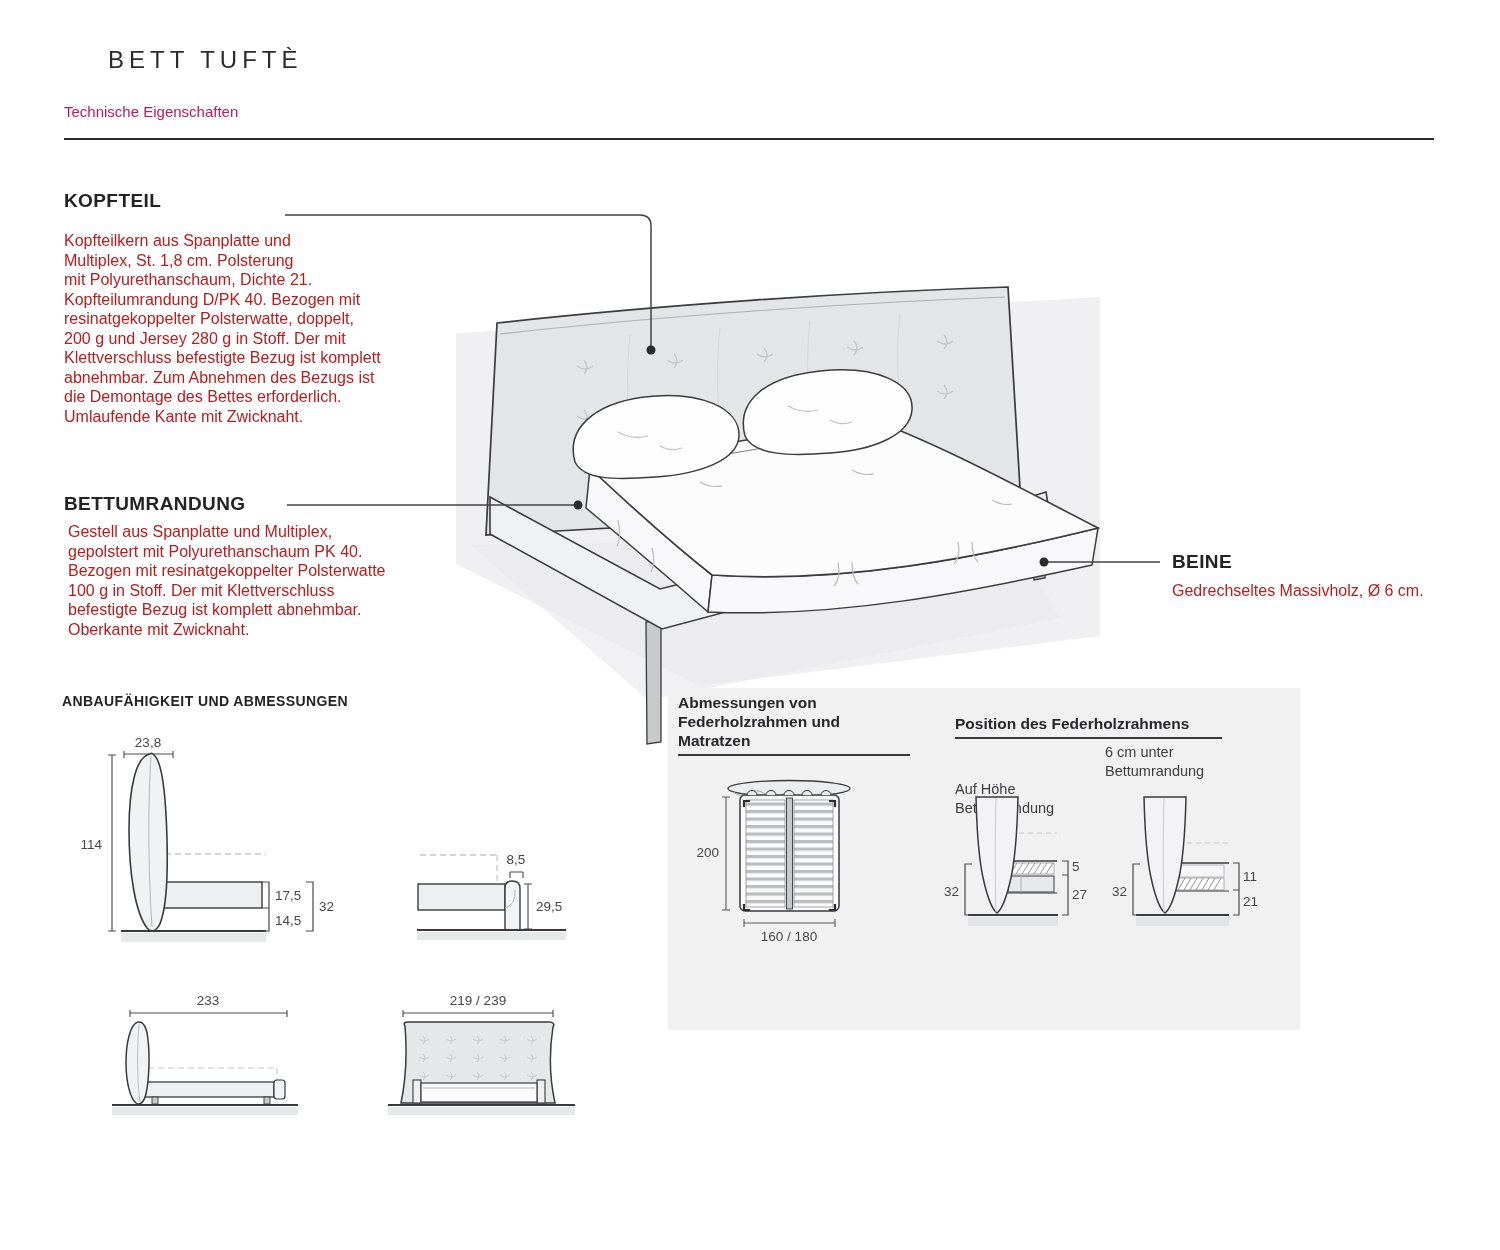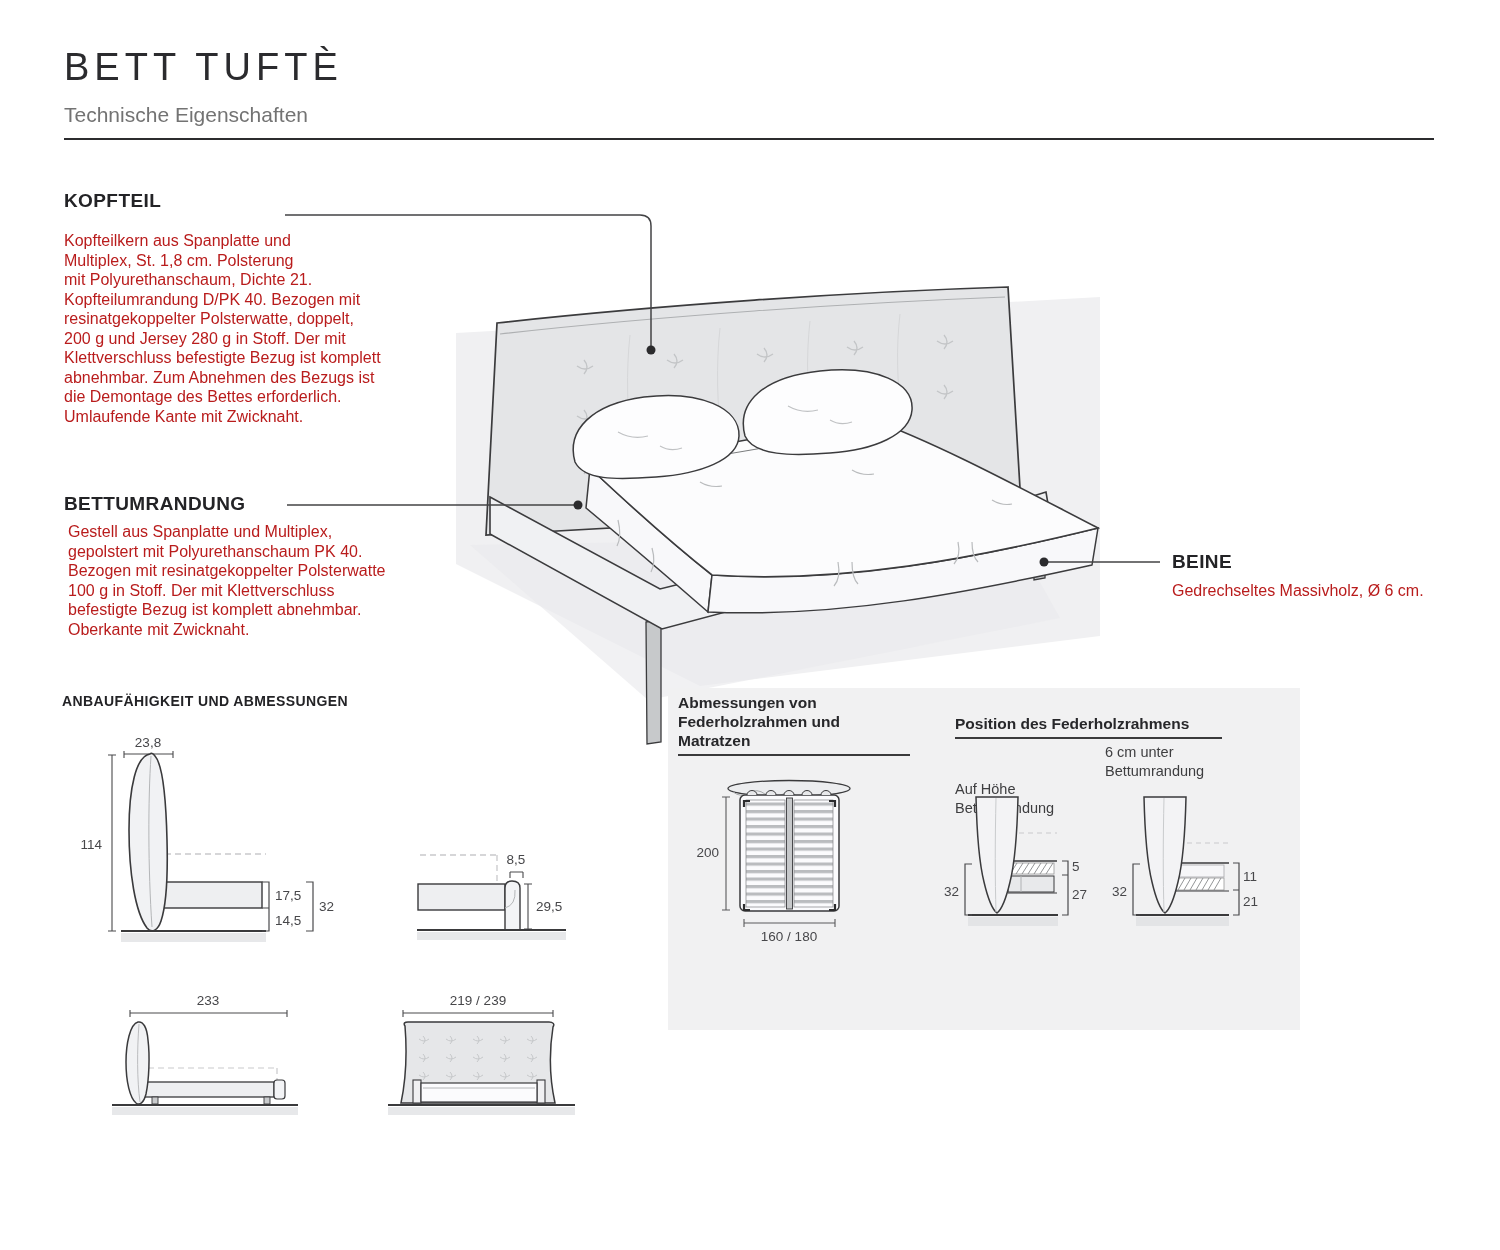--- a/index.html
+++ b/index.html
@@ -1,20 +1,20 @@
 <!DOCTYPE html>
 <html><head>
 <meta charset="utf-8">
 <style>
   html,body{margin:0;padding:0;background:#ffffff;}
   .page{position:relative;width:1500px;height:1250px;background:#ffffff;overflow:hidden;
         font-family:"Liberation Sans",sans-serif;color:#3b3b3d;}
   .abs{position:absolute;}
-  .title{font-size:38px;font-weight:400;letter-spacing:5px;color:#2b2b2e;}
-  .subtitle{font-size:21px;color:#737373;text-align:center;}
+  .title{font-size:24px;font-weight:400;letter-spacing:5px;color:#2b2b2e;margin-left:44px;}
+  .subtitle{font-size:15px;color:#be185d;text-align:center;}
   .rule{border-top:2px solid #2c2c2e;}
   .h2{font-size:19px;font-weight:bold;letter-spacing:.4px;color:#232326;}
   .h3{font-size:14px;font-weight:bold;letter-spacing:.4px;color:#232326;}
   .body-text{font-size:16px;line-height:19.5px;color:#b91c1c;white-space:pre-line;}
   .panel{background:#f1f1f2;z-index:3;}
   .panel-h{font-size:15.5px;font-weight:bold;color:#27272a;white-space:pre-line;line-height:19px;
            padding-bottom:4px;border-bottom:2px solid #3a3a3c;}
   .panel-sub{font-size:14.5px;line-height:19px;color:#3e3e40;white-space:pre-line;}
   .panel-note{font-size:14.5px;line-height:19.5px;color:#3a3a3c;width:525px;}
   svg{position:absolute;overflow:visible;}

